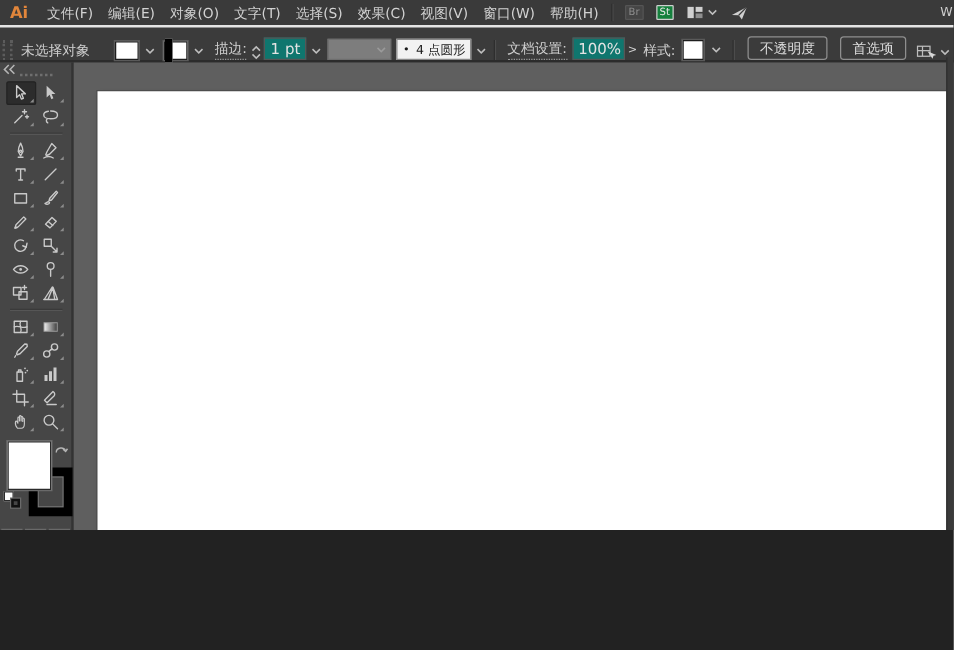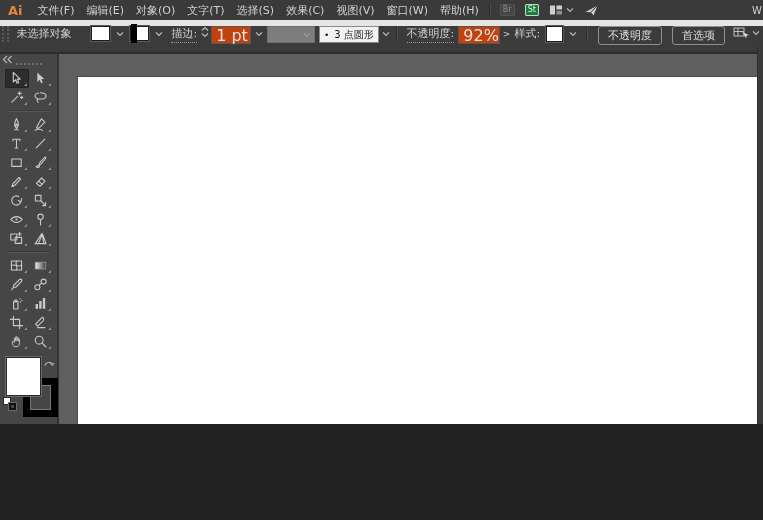--- a/index.html
+++ b/index.html
@@ -11,31 +11,31 @@
   .logo{color:#e2863b;font-weight:bold;font-size:13px;margin:0 9px 0 8px;letter-spacing:0;}
   .menu-item{padding:0 5px;margin:0 1px;white-space:nowrap;cursor:default;}
   .mb-sep{width:1px;height:14px;background:#2e2e2e;border-right:1px solid #4a4a4a;margin:0 4px;}
   .mb-icon{display:flex;align-items:center;justify-content:center;margin:0 5px;}
   .br-box{font-size:8px;color:#8f8f8f;background:#454545;border:1px solid #555;padding:0 2px;line-height:10px;border-radius:1px;text-align:right;}
   .st-box{font-size:8px;color:#e6e6e6;border:1px solid #cfcfcf;padding:0 2px;line-height:10px;border-radius:1px;background:#15803d;}
   .chev{display:inline-block;margin-left:3px;}
   .win-hint{margin-left:auto;margin-right:1px;color:#cfcfcf;font-size:10px;}
 
   
-  .controlbar{height:26px;background:#3b3b3b;border-top:6px solid #e5e5e5;border-bottom:2px solid #2c2c2c;
-              display:flex;align-items:flex-start;font-size:11px;color:#cfcfcf;white-space:nowrap;}
+  .controlbar{height:26px;background:#3b3b3b;border-top:2px solid #e5e5e5;border-bottom:2px solid #2c2c2c;
+              display:flex;align-items:flex-end;font-size:11px;color:#cfcfcf;white-space:nowrap;}
   .grip{width:5px;height:16px;border-left:2px dotted #5c5c5c;border-right:2px dotted #5c5c5c;margin:0 3px 0 2px;}
   .cb-label{margin:0 4px;}
   .cb-link{margin:0 4px;border-bottom:1px dotted #9a9a9a;padding-bottom:1px;cursor:default;}
   .swatch-btn{display:flex;align-items:center;margin:0 2px;}
   .swatch{width:17px;height:13px;background:#fff;border:1px solid #1d1d1d;box-shadow:0 0 0 1px #5a5a5a;}
   .stroke-inner{width:7px;height:3px;border:3px solid #000;margin:2px auto;background:#fff;}
   .chev-btn{width:13px;height:15px;display:flex;align-items:center;justify-content:center;margin-left:3px;}
   .stepper{display:flex;flex-direction:column;justify-content:center;margin-right:2px;}
-  .field{background:#c2410c;border:1px solid #565656;color:#e3e3e3;font-size:16px;padding:1px 4px;height:14px;display:flex;align-items:center;}
+  .field{background:#0f766e;border:1px solid #565656;color:#e3e3e3;font-size:12px;padding:1px 4px;height:14px;display:flex;align-items:center;}
   .field-stroke{width:30px;}
   .field-opacity{width:32px;}
   .dd-disabled{width:66px;height:15px;background:#7d7d7d;border:1px solid #6e6e6e;display:flex;align-items:center;justify-content:flex-end;margin:0 4px;}
   .dd-brush{width:66px;height:15px;background:#f2f2f2;border:1px solid #8a8a8a;color:#1a1a1a;display:flex;align-items:center;padding:0 4px;font-size:10px;}
   .brush-bullet{margin-right:5px;font-size:9px;}
   .gt-btn{width:12px;height:16px;display:flex;align-items:center;justify-content:center;color:#cfcfcf;font-size:9px;margin-left:2px;}
   .cb-sep{width:1px;height:16px;background:#2e2e2e;border-right:1px solid #4c4c4c;margin:0 5px;}
   .cb-button{border:1px solid #8f8f8f;border-radius:3px;background:transparent;color:#dedede;
              font-size:11px;padding:2px 9px;margin:0 5px;font-family:inherit;line-height:13px;}
   .arrange{display:flex;align-items:center;margin:0 3px;}
@@ -170,32 +170,32 @@
       </span>
 
     <span class="dd-disabled">
       <svg width="8" height="6" viewBox="0 0 8 6" style="margin-right:3px;">
           <path d="M1 1.3 L4 4.3 L7 1.3" stroke="#9a9a9a" stroke-width="1.2" fill="none"></path>
         </svg>
     </span>
 
     <span class="dd-brush">
       <span class="brush-bullet">•</span>
-      <span>3 点圆形</span>
+      <span>4 点圆形</span>
     </span>
     <span class="chev-btn">
         <svg width="8" height="6" viewBox="0 0 8 6">
           <path d="M1 1.3 L4 4.3 L7 1.3" stroke="#bdbdbd" stroke-width="1.2" fill="none"></path>
         </svg>
       </span>
 
     <span class="cb-sep"></span>
 
-    <span class="cb-link">不透明度:</span>
-    <span class="field field-opacity">92%</span>
+    <span class="cb-link">文档设置:</span>
+    <span class="field field-opacity">100%</span>
     <span class="gt-btn">&gt;</span>
 
     <span class="cb-label">样式:</span>
     <span class="swatch-btn">
       <span class="swatch" style="width:15px;height:14px;"></span>
       <span class="chev-btn">
           <svg width="8" height="6" viewBox="0 0 8 6">
             <path d="M1 1.3 L4 4.3 L7 1.3" stroke="#bdbdbd" stroke-width="1.2" fill="none"></path>
           </svg>
         </span>

